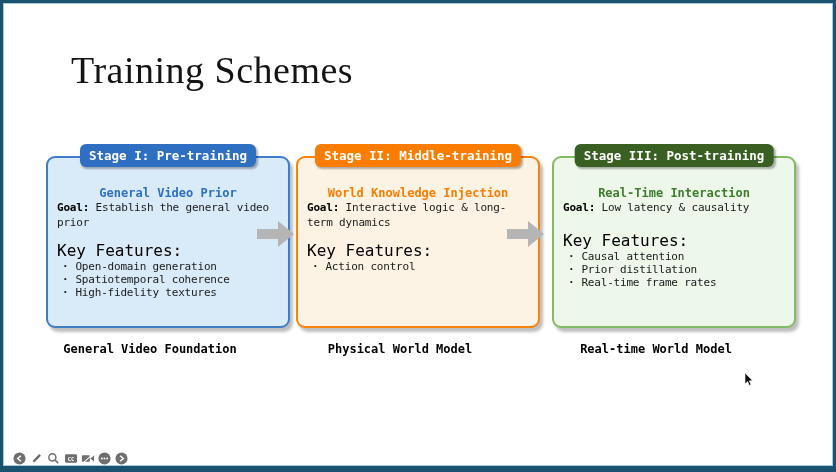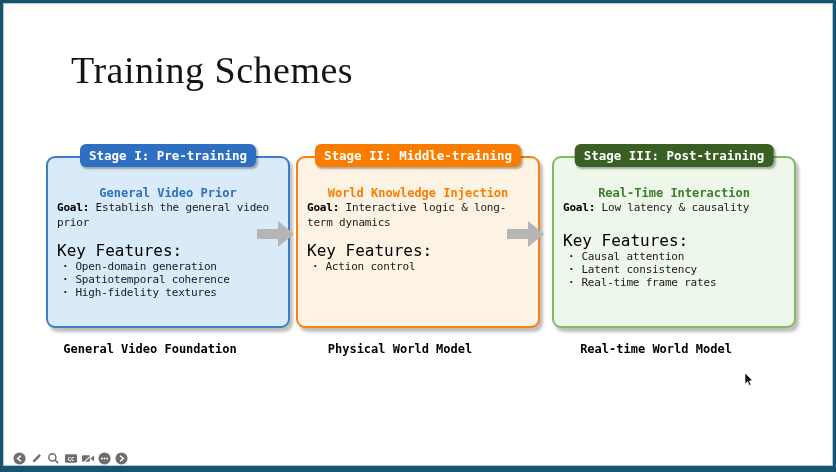--- a/index.html
+++ b/index.html
@@ -78,21 +78,21 @@
   <div class="feat-label">Key Features:</div>
   <div class="bullet">Action control</div>
 </div>
 
 <div class="card s3" style="left: 552px; --hdr: #3a5f23; --bg: #edf7ea; --brd: #82bb63; --accent: #3f7d2e;">
   <div class="chip">Stage III: Post-training</div>
   <div class="subtitle">Real-Time Interaction</div>
   <div class="goal"><b>Goal:</b><span> Low latency &amp; causality</span></div>
   <div class="feat-label">Key Features:</div>
   <div class="bullet">Causal attention</div>
-  <div class="bullet">Latent consistency</div>
+  <div class="bullet">Prior distillation</div>
   <div class="bullet">Real-time frame rates</div>
 </div>
 
 <div class="caption" style="left:46px">General Video Foundation</div>
 <div class="caption" style="left:296px">Physical World Model</div>
 <div class="caption" style="left:552px">Real-time World Model</div>
 
 <div class="flow-arrow" style="left:257px">
   <svg width="38" height="28" viewBox="0 0 38 28">
       <polygon points="0,9 21,9 21,1 37,14 21,27 21,19 0,19" fill="currentColor"></polygon>

